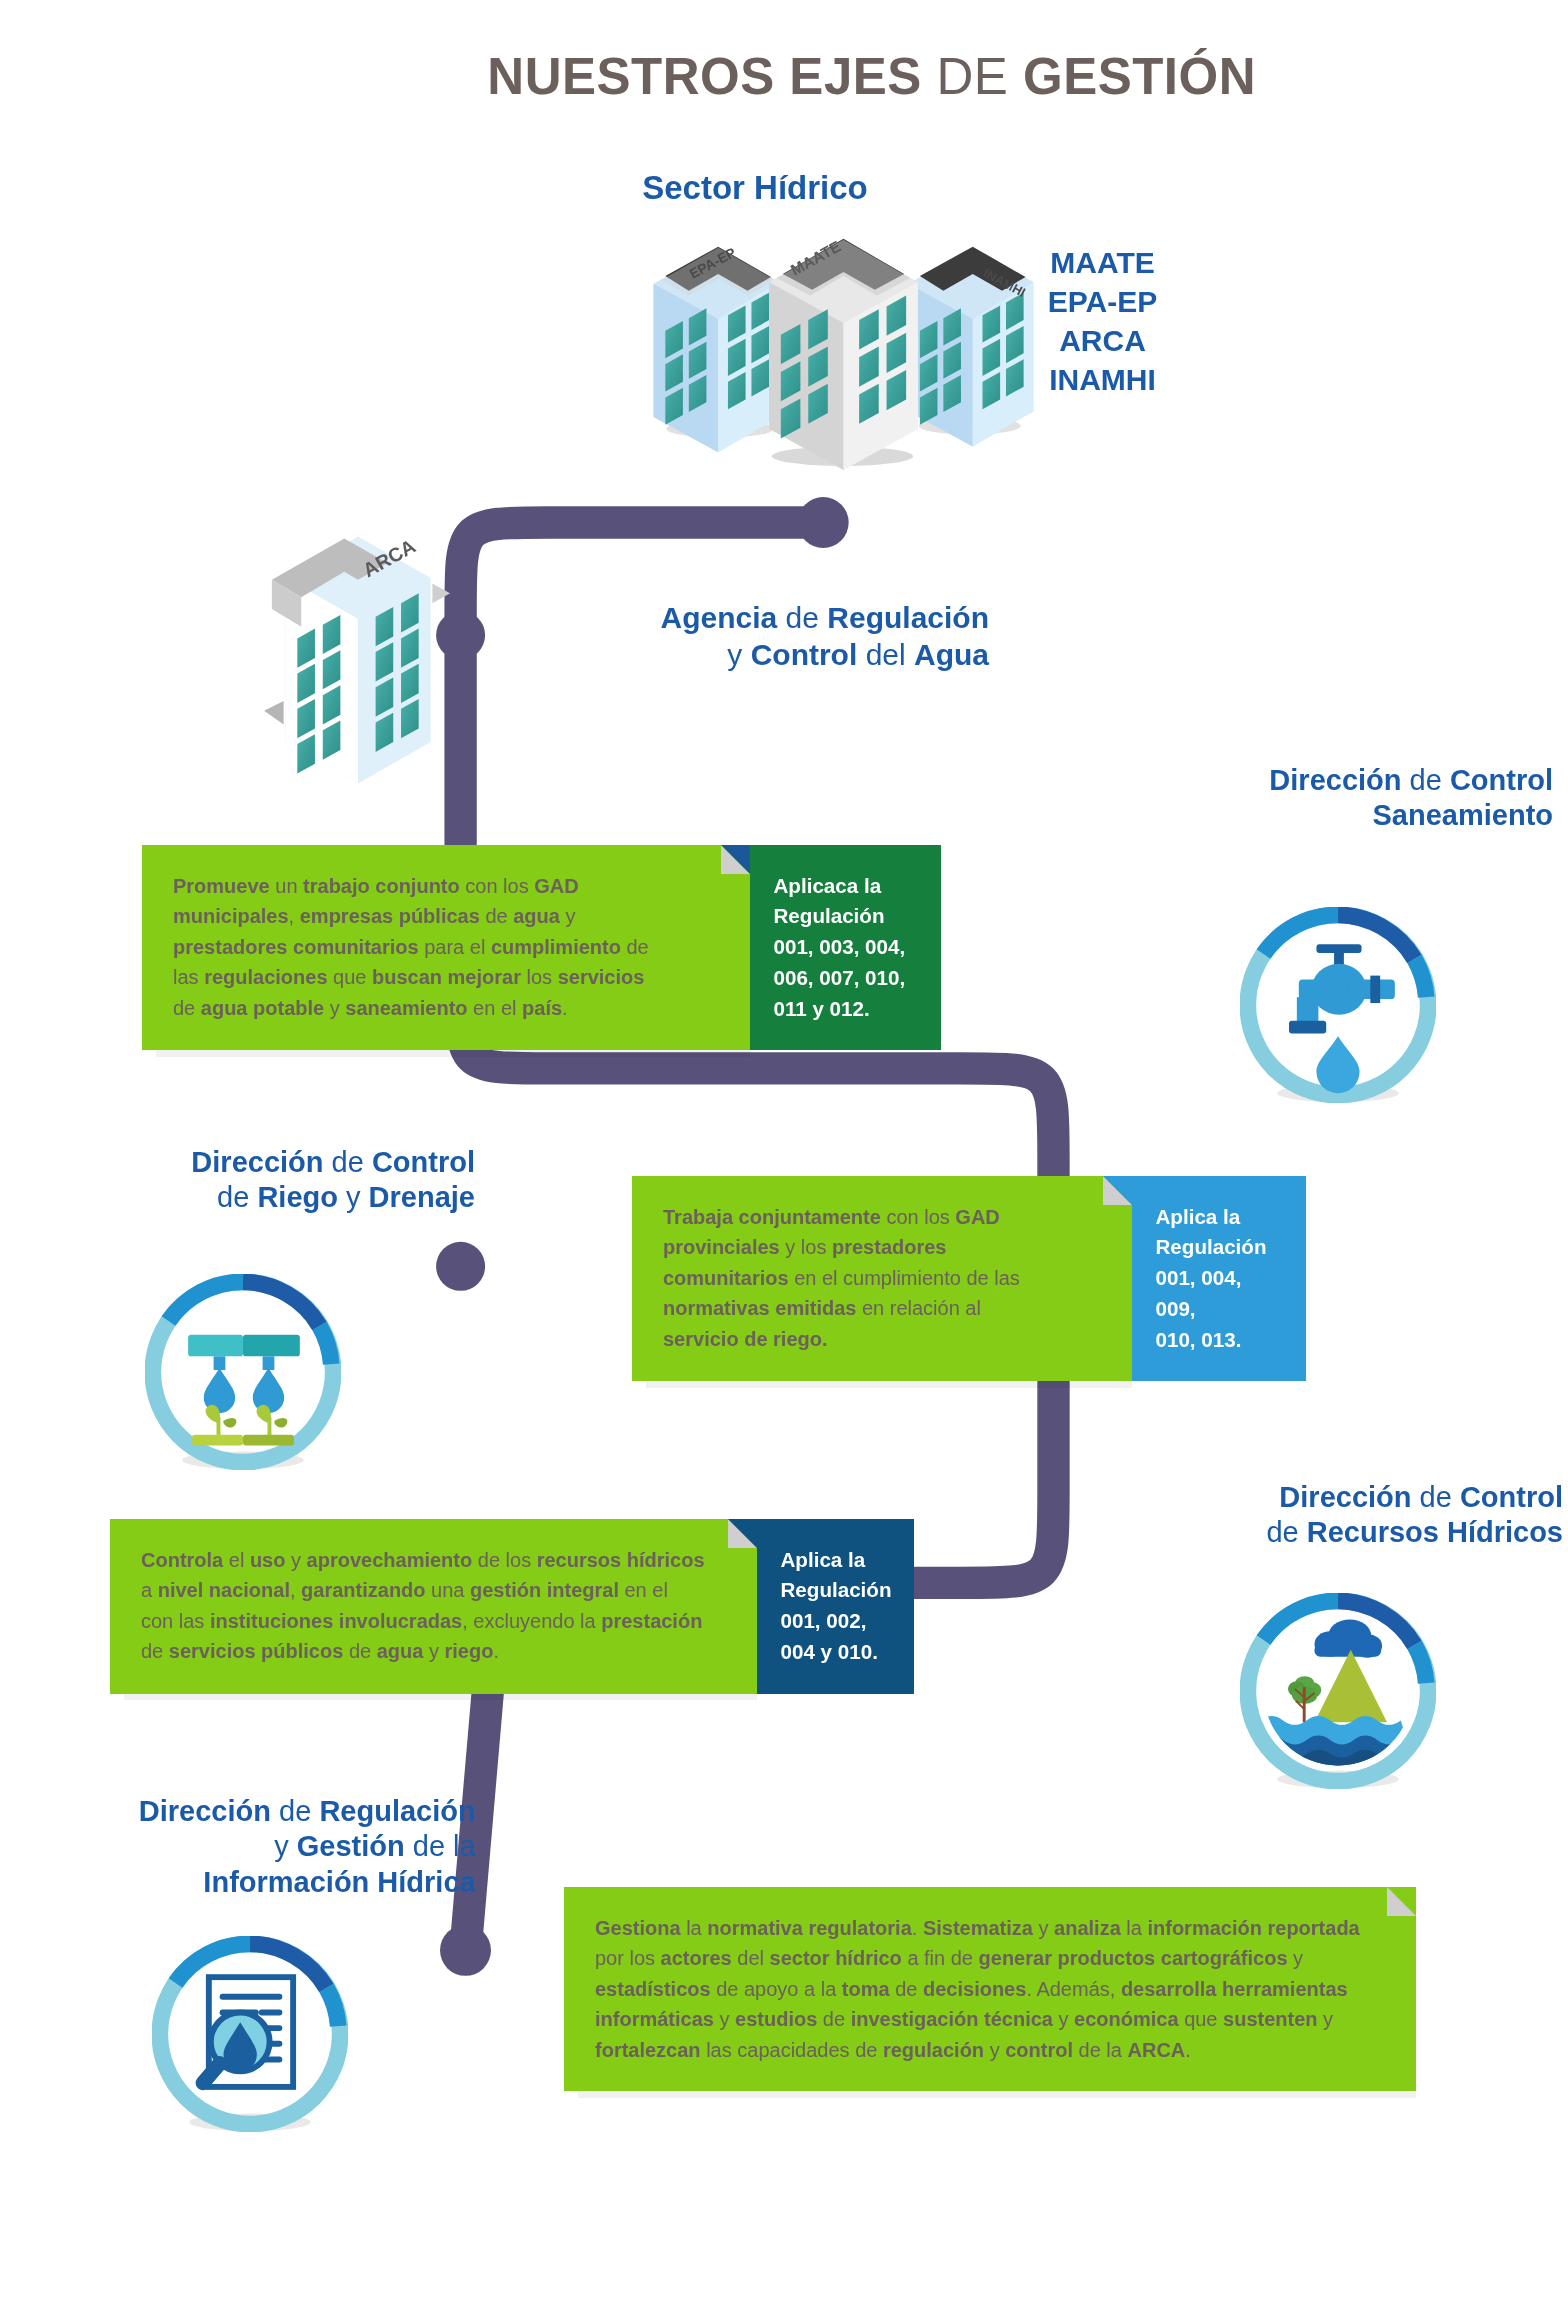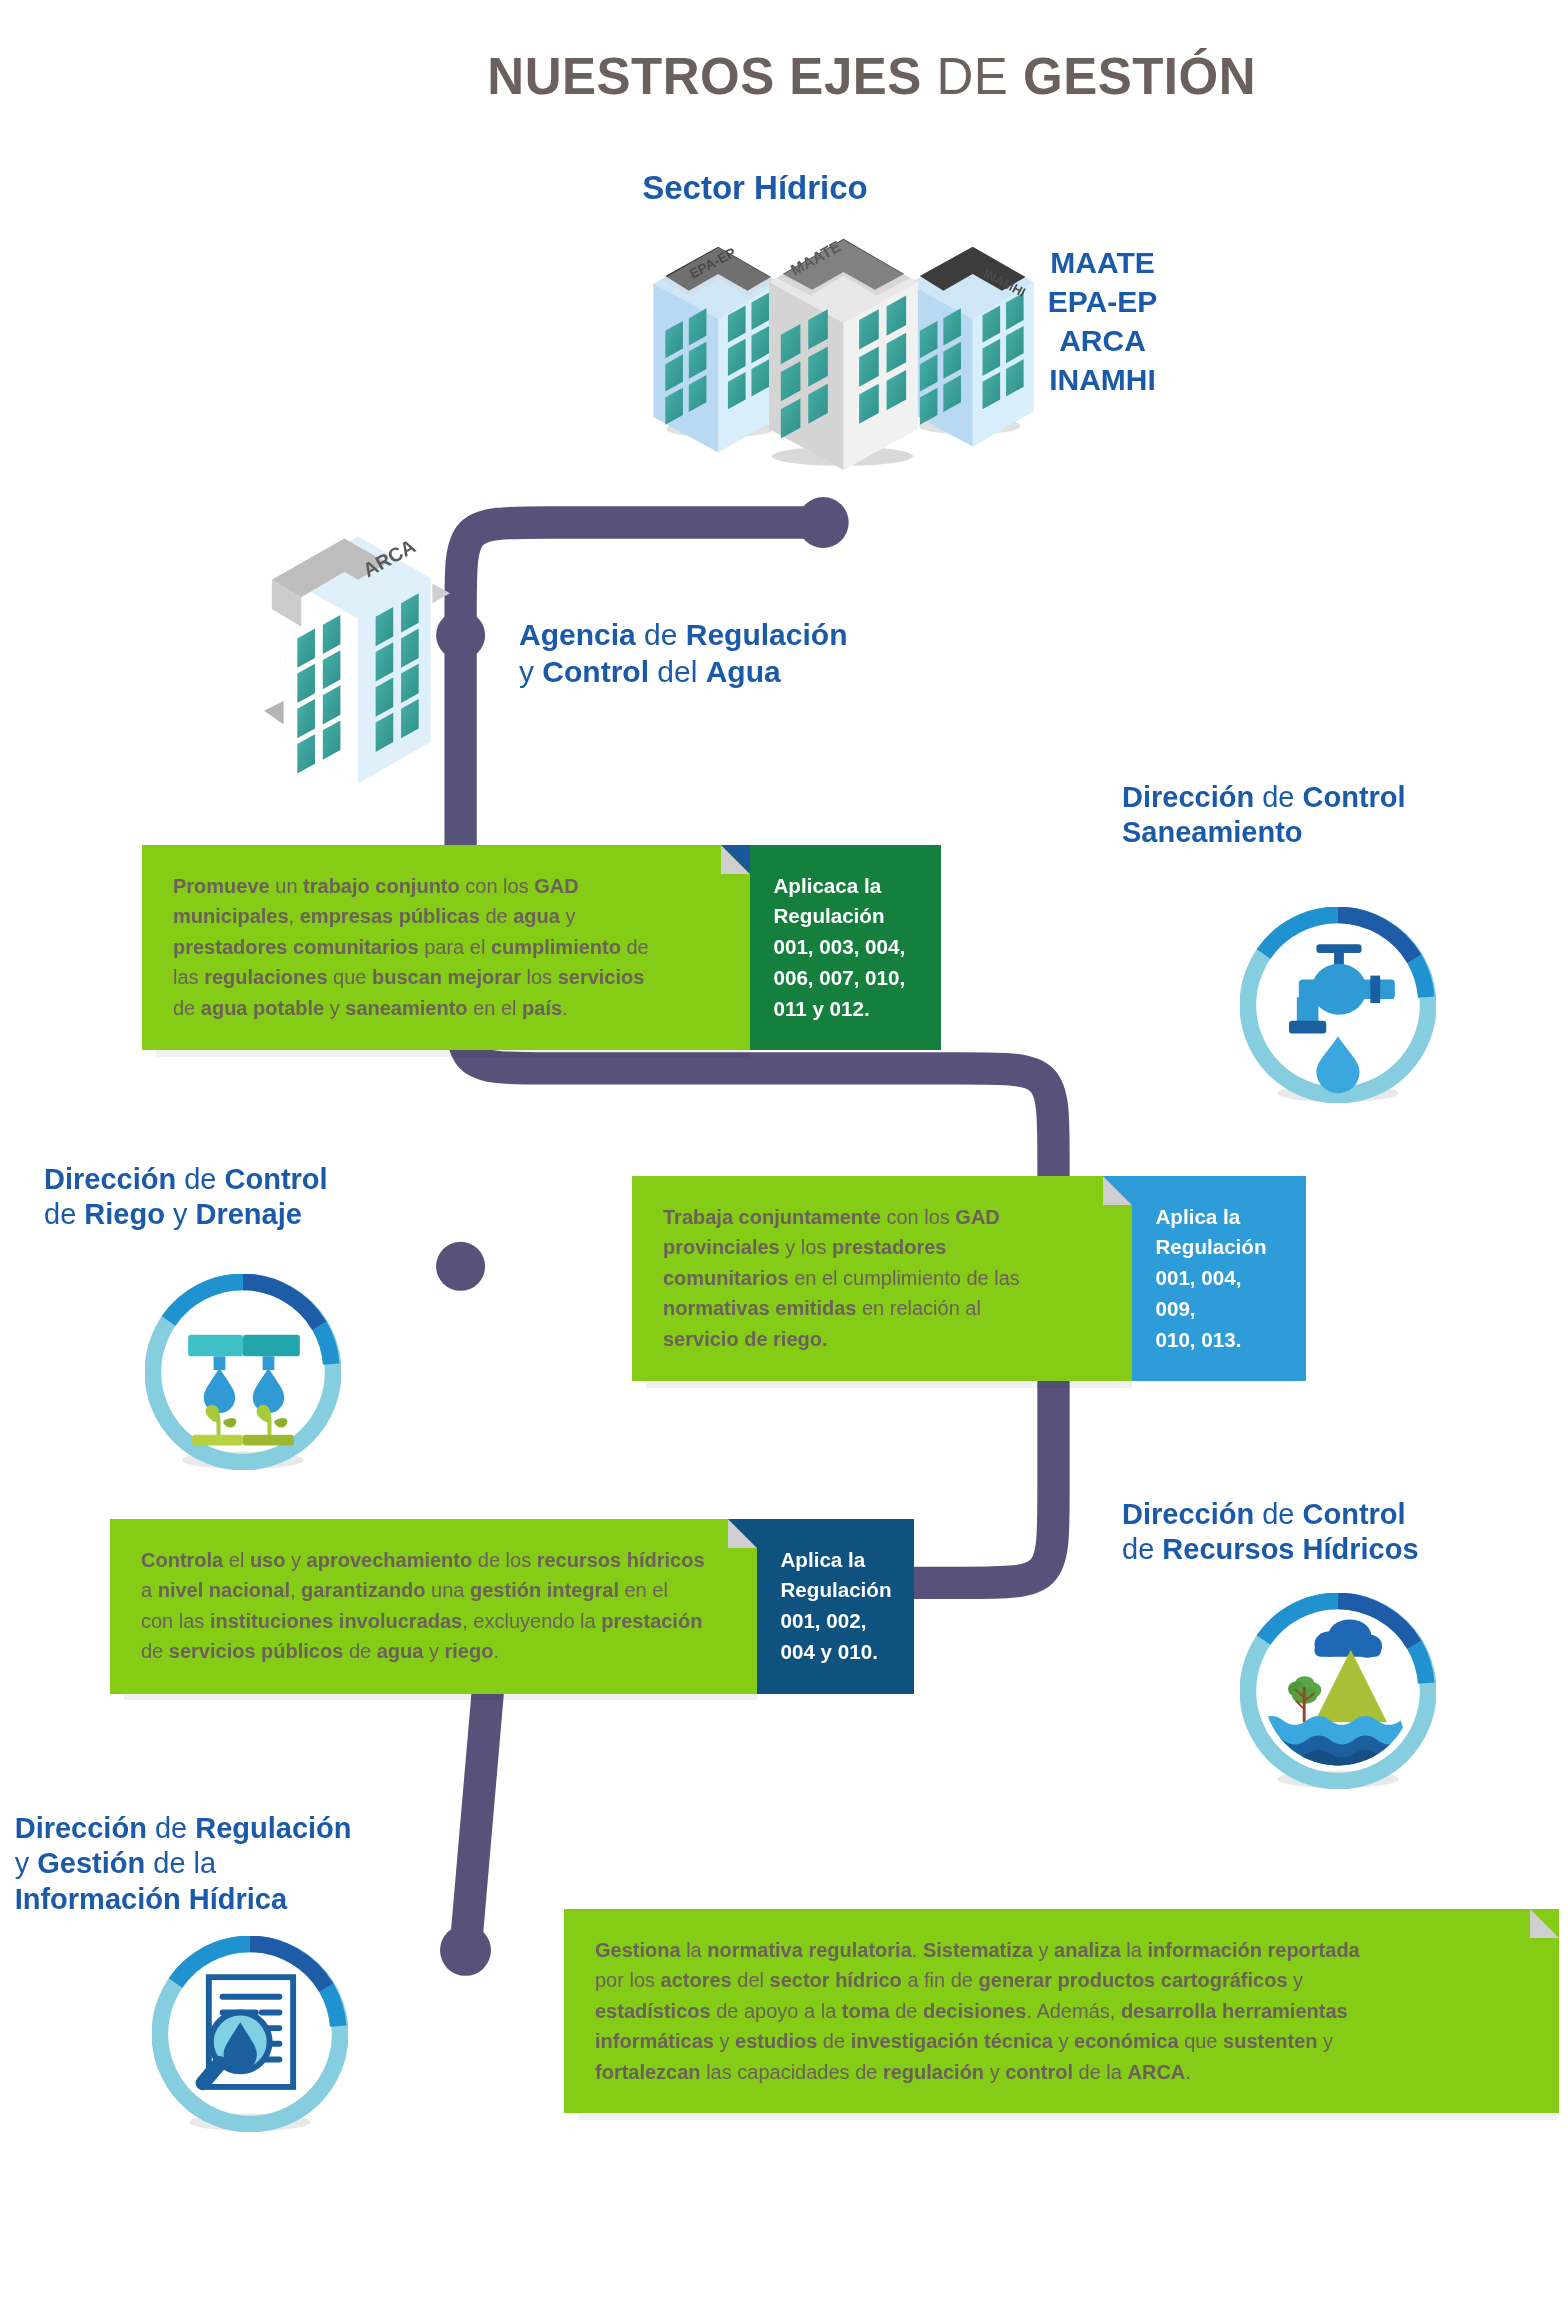--- a/index.html
+++ b/index.html
@@ -14,21 +14,21 @@
     font-size:51px;letter-spacing:0.5px;color:#6b605b;font-weight:400;
   }
   #page-title b{font-weight:bold;}
 
   
   #ribbon-svg{position:absolute;left:0;top:0;width:1568px;height:2319px;}
 
   
   .dir-title{
     position:absolute;color:#1a5aa8;font-size:29px;line-height:1.22;
-    font-weight:400;text-align:left;margin-top:17px;
+    font-weight:400;text-align:right;
   }
   .dir-title b{font-weight:bold;}
 
   
   #sector-title{
     position:absolute;left:549px;top:169px;width:412px;text-align:center;
     color:#1a5aa8;font-size:33px;font-weight:bold;
   }
   #sector-agencies{
     position:absolute;left:990px;top:243px;width:225px;text-align:center;
@@ -425,21 +425,21 @@
       <line x1="108" y1="110" x2="130" y2="110"></line>
       <line x1="104" y1="126" x2="130" y2="126"></line>
     </g>
 
     <circle cx="90" cy="108" r="30" fill="#7fd0e2" stroke="#1b5f9e" stroke-width="6"></circle>
     <path d="M 69 130 L 52 150" stroke="#1b5f9e" stroke-width="15" stroke-linecap="round"></path>
     <path d="M 90 88 C 101 106 107 113 107 121 A 17 17 0 0 1 73 121 C 73 113 79 106 90 88 Z" fill="#1b5f9e"></path>
   </svg>
 
   <div class="callout" id="callout-informacion" style="left:564px;top:1887px;">
-    <div class="body" style="width:995px;margin-top:22px;">
+    <div class="body" style="width:852px;">
         <div>
           <div><b>Gestiona </b><span>la </span><b>normativa regulatoria</b><span>. </span><b>Sistematiza </b><span>y </span><b>analiza </b><span>la </span><b>información reportada</b></div>
           <div><span>por los </span><b>actores </b><span>del </span><b>sector hídrico </b><span>a fin de </span><b>generar productos cartográficos </b><span>y</span></div>
           <div><b>estadísticos </b><span>de apoyo a la </span><b>toma </b><span>de </span><b>decisiones</b><span>. Además, </span><b>desarrolla herramientas</b></div>
           <div><b>informáticas </b><span>y </span><b>estudios </b><span>de </span><b>investigación técnica </b><span>y </span><b>económica </b><span>que </span><b>sustenten </b><span>y</span></div>
           <div><b>fortalezcan </b><span>las capacidades de </span><b>regulación </b><span>y </span><b>control </b><span>de la </span><b>ARCA</b><span>.</span></div>
         </div>
       <span class="fold"></span>
       <div class="shadow"></div>
     </div>

